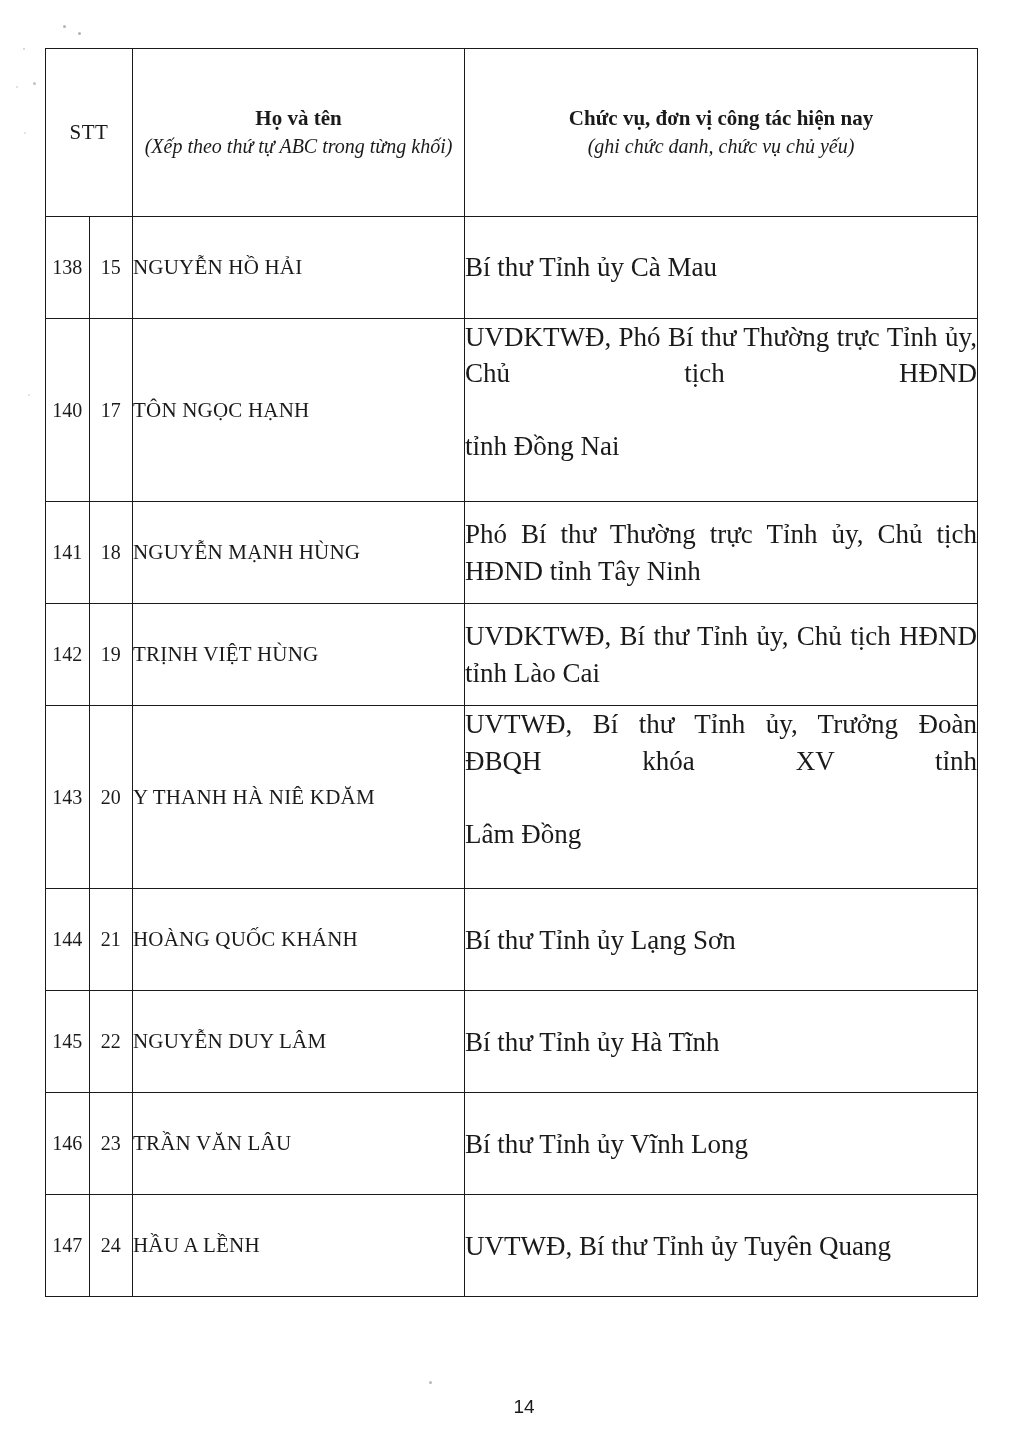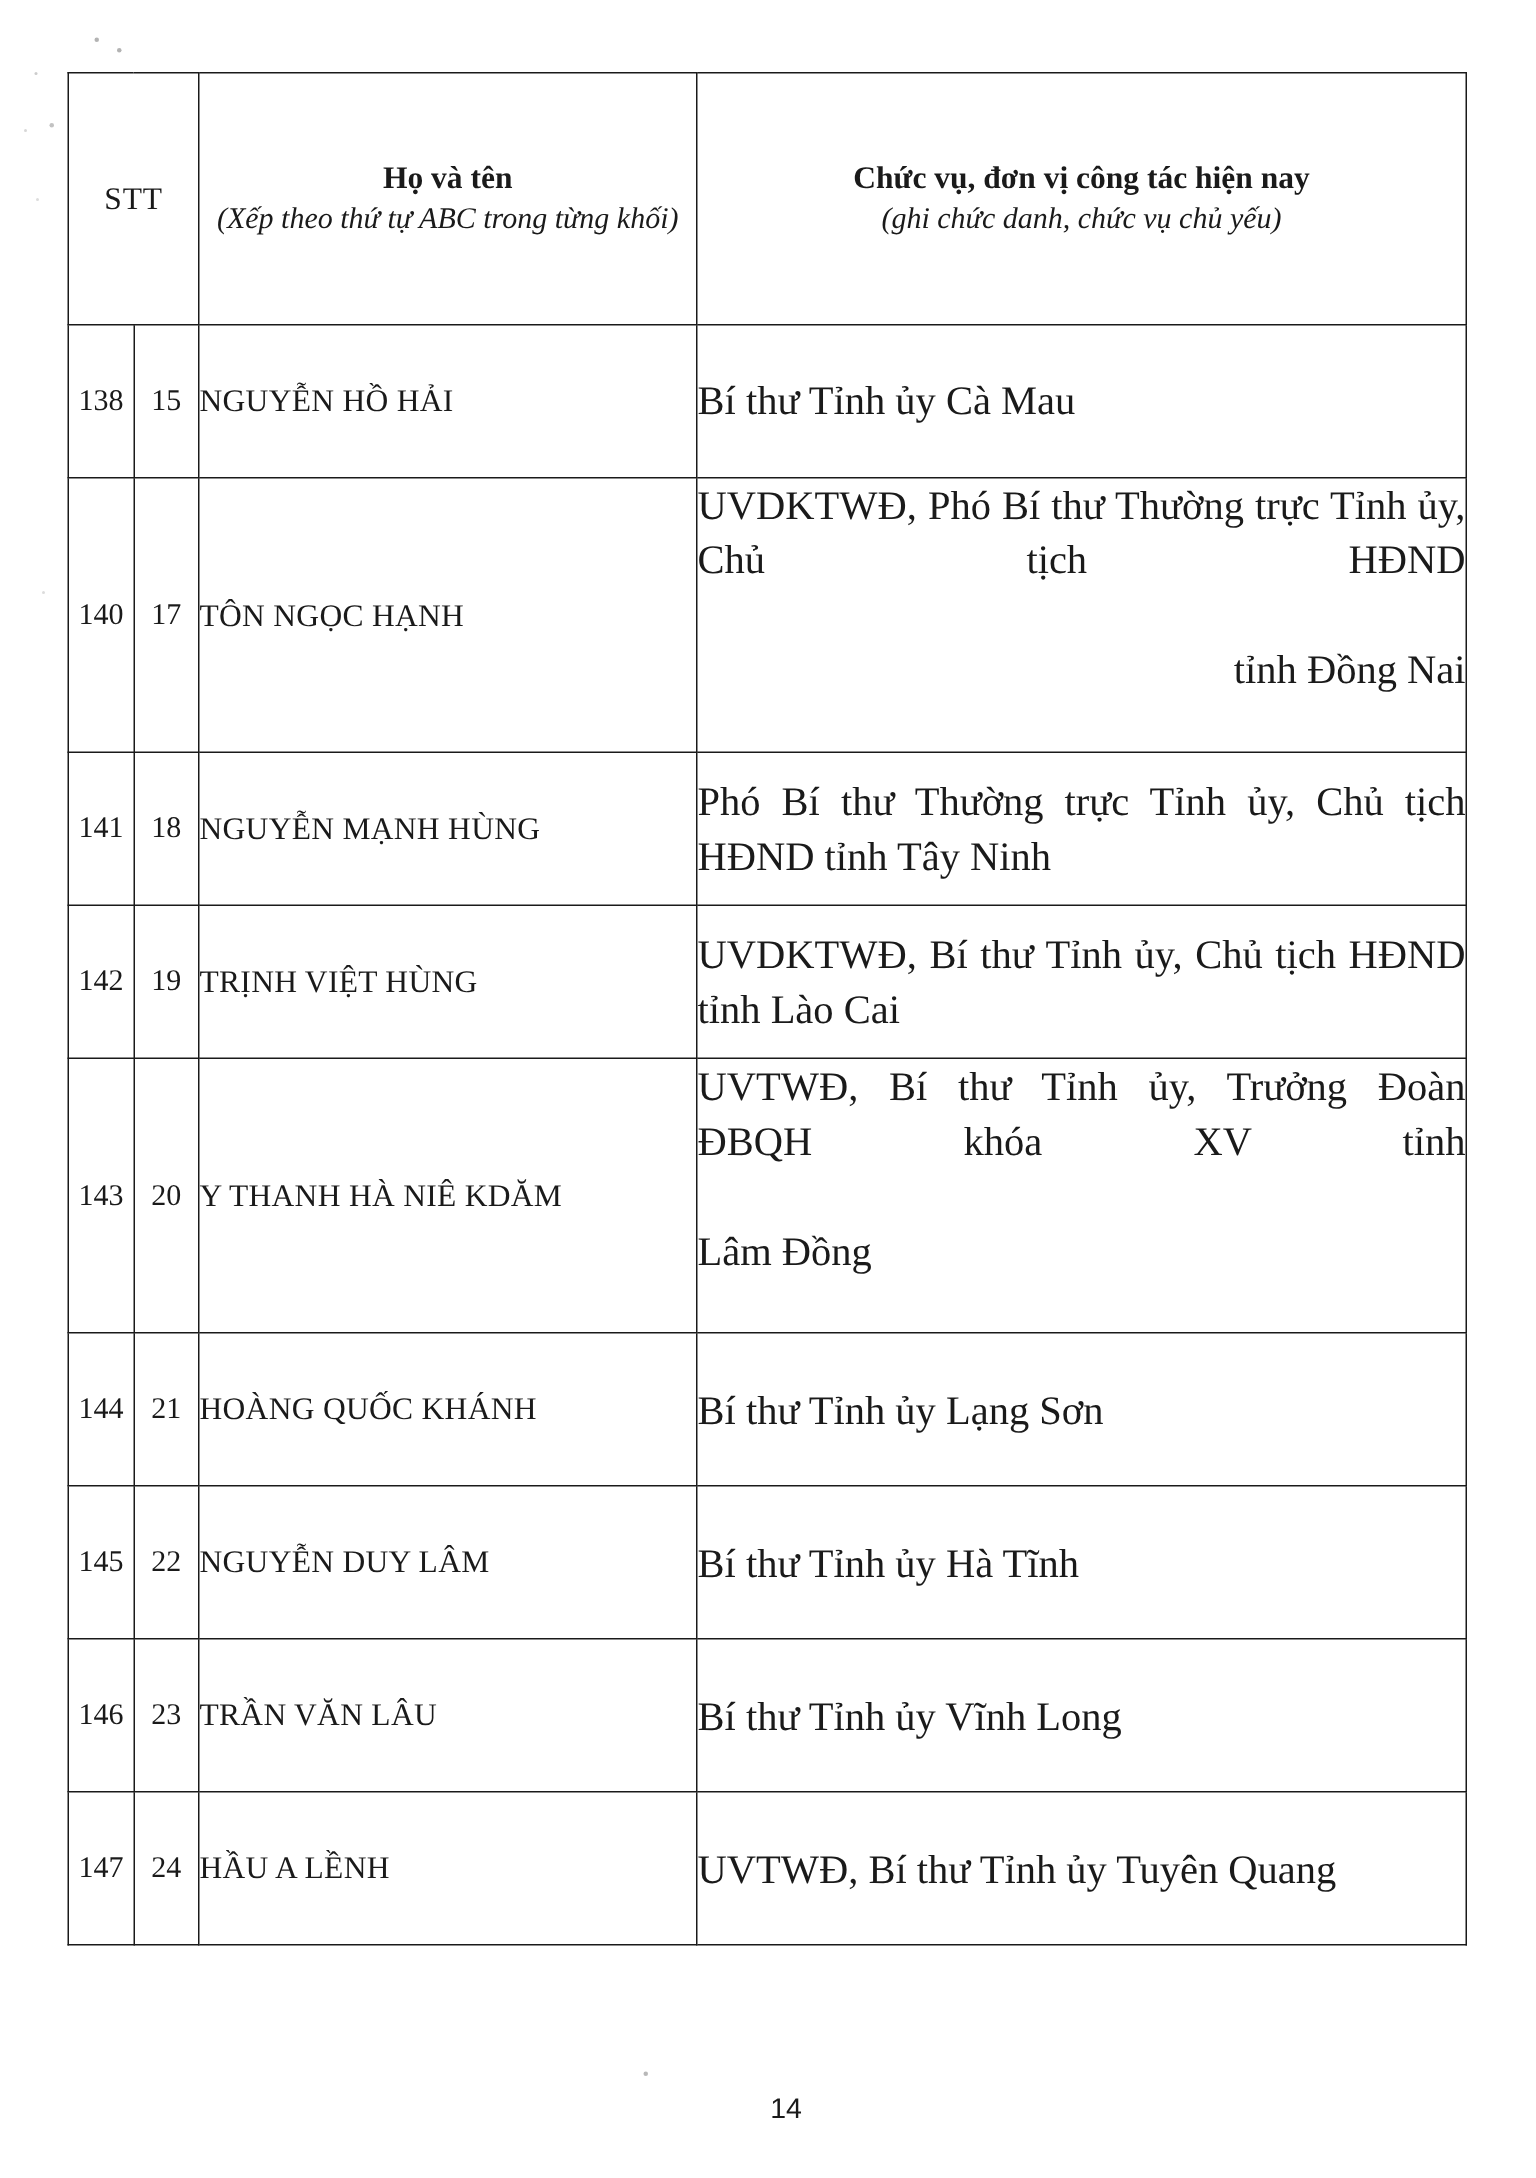--- a/index.html
+++ b/index.html
@@ -158,21 +158,21 @@
         <td class="c-pos">Bí thư Tỉnh ủy Cà Mau</td>
       </tr>
 
 
       <tr class="data-row">
         <td class="c-no">140</td>
         <td class="c-sub">17</td>
         <td class="c-name">TÔN NGỌC HẠNH</td>
         <td class="c-pos two-line">
           <span>UVDKTWĐ, Phó Bí thư Thường trực Tỉnh ủy, Chủ tịch HĐND</span>
-          <span style="text-align:right">tỉnh Đồng Nai</span>
+          <span style="text-align:left">tỉnh Đồng Nai</span>
         </td>
       </tr>
 
       <tr class="data-row">
         <td class="c-no">141</td>
         <td class="c-sub">18</td>
         <td class="c-name">NGUYỄN MẠNH HÙNG</td>
         <td class="c-pos">Phó Bí thư Thường trực Tỉnh ủy, Chủ tịch HĐND tỉnh Tây Ninh</td>
       </tr>
 

